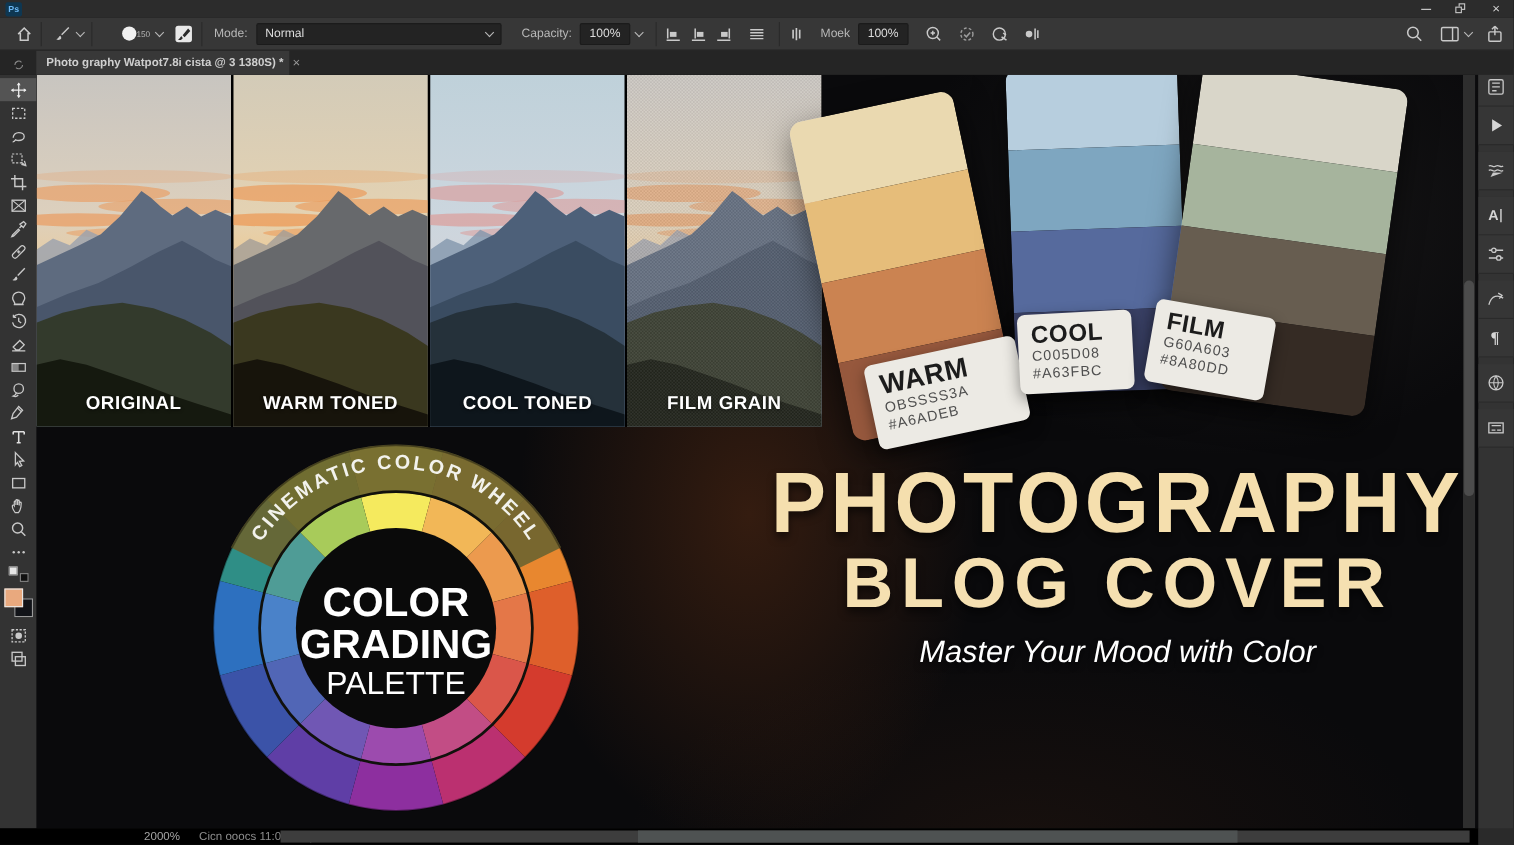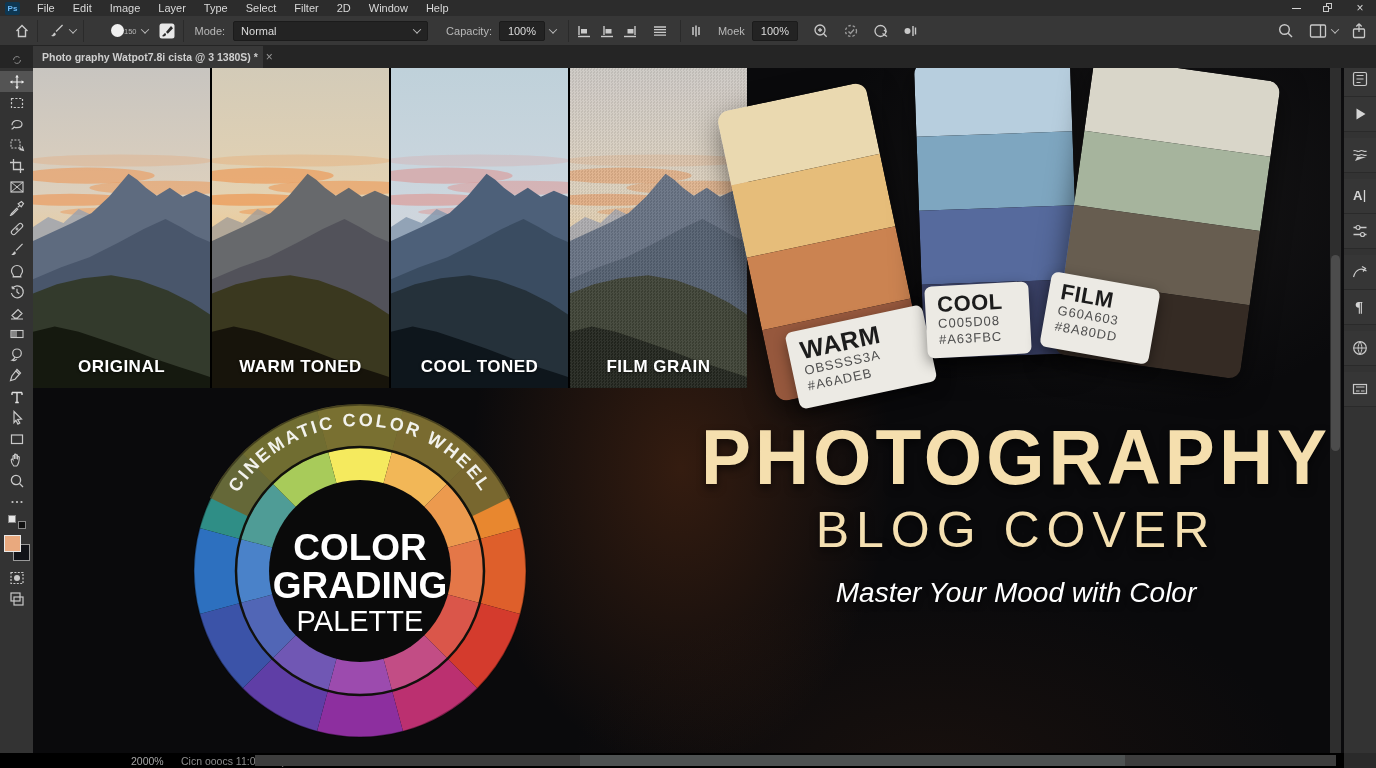--- a/index.html
+++ b/index.html
@@ -96,52 +96,40 @@
   .plate-film{left:1012px;top:212px;width:110px;height:76px;transform:rotate(10deg);}
   .plate-title{font-size:25px;font-weight:800;color:#1c1c1c;line-height:26px;letter-spacing:.5px;}
   .plate-cool .plate-title,.plate-film .plate-title{font-size:22px;line-height:23px;}
   .plate-code{font-size:13px;color:#4e4e4e;line-height:16px;letter-spacing:1px;}
 
   .title-block{position:absolute;left:655px;top:352px;width:656px;text-align:center;}
   .tb-line1{font-size:75px;font-weight:bold;letter-spacing:4px;line-height:74px;
     transform:scaleY(1.04);text-shadow:0 4px 8px rgba(0,0,0,.55);white-space:nowrap;}
   .tb-line2{font-size:85px;font-weight:bold;letter-spacing:14px;line-height:86px;
     text-shadow:0 4px 8px rgba(0,0,0,.55);white-space:nowrap;}
-  .tb-line3{font-size:50px;font-weight:normal;letter-spacing:7px;line-height:72px;
+  .tb-line3{font-size:64px;font-weight:bold;letter-spacing:7px;line-height:72px;
     text-shadow:0 4px 8px rgba(0,0,0,.55);white-space:nowrap;}
   .tb-sub{font-size:28px;font-weight:400;line-height:54px;text-shadow:0 3px 6px rgba(0,0,0,.55);white-space:nowrap;font-style:italic;}
 
   .vscroll{position:absolute;right:3px;top:0;width:11px;height:100%;background:#2e2e2e;}
   .vthumb{position:absolute;left:1px;top:187px;width:9px;height:196px;background:#4c4c4c;border-radius:5px;}
 
   
   .statusbar{position:absolute;left:0;top:753px;width:1344px;height:15px;background:#000000;z-index:40;}
   .sb-zoom{position:absolute;left:131px;top:2px;font-size:10.5px;color:#a5a5a5;}
   .sb-info{position:absolute;left:181px;top:2px;font-size:10.5px;color:#8d8d8d;}
   .hscroll{position:absolute;left:255px;top:2px;width:1081px;height:11px;background:#3d3d3d;}
   .hthumb{position:absolute;left:325px;top:0;width:545px;height:11px;background:#4e5252;}
   .sb-corner{position:absolute;right:0;top:753px;width:32px;height:15px;background:#2a2a2a;z-index:41;}
 </style>
 </head>
 <body>
 
 <div class="menubar">
   <div class="ps-logo">Ps</div>
-  <div id="menu-items" style="display:flex;">
-      <span class="menu-item">File</span>
-      <span class="menu-item">Edit</span>
-      <span class="menu-item">Image</span>
-      <span class="menu-item">Layer</span>
-      <span class="menu-item">Type</span>
-      <span class="menu-item">Select</span>
-      <span class="menu-item">Filter</span>
-      <span class="menu-item">2D</span>
-      <span class="menu-item">Window</span>
-      <span class="menu-item">Help</span>
-    </div>
   <div class="win-controls">
     <span class="wc">
         <span class="min-glyph"></span>
       </span>
     <span class="wc">
         <span class="rest">
           <span class="r1"></span>
           <span class="r2"></span>
         </span>
       </span>
@@ -171,21 +159,21 @@
   <span class="chev"></span>
   <span class="ob-icon" style="margin-left:10px;">
     <svg class="ic18" viewBox="0 0 18 18">
         <rect x="1.5" y="1.5" width="15" height="15" rx="2.5" fill="#e8e8e8"></rect>
         <path d="M13 4L8 10l1.8 1.8L15 6.2z" fill="#2a2a2a"></path>
         <path d="M7.3 11c-1.7.3-1.6 2.4-3.4 2.9 1.3.9 3.3.6 4.2-1.1z" fill="#2a2a2a"></path>
       </svg>
     </span>
   <span class="ob-sep"></span>
   <span class="ob-label" style="margin-left:4px;">Mode:</span>
-  <span class="ob-select" style="width:195px;margin-left:8px;justify-content:space-between;">
+  <span class="ob-select" style="width:223px;margin-left:8px;justify-content:space-between;">
     <span>Normal</span>
     <span class="chev" style="margin-left:0;"></span>
   </span>
   <span class="ob-label" style="margin-left:18px;">Capacity:</span>
   <span class="ob-box" style="width:46px;margin-left:7px;">100%</span>
   <span class="chev"></span>
   <span class="ob-sep" style="margin-left:12px;"></span>
   <span class="ob-icon">
     <svg class="ic" viewBox="0 0 16 16">
         <path d="M2 13.5h12" stroke="#c9c9c9" stroke-width="1.4"></path>

